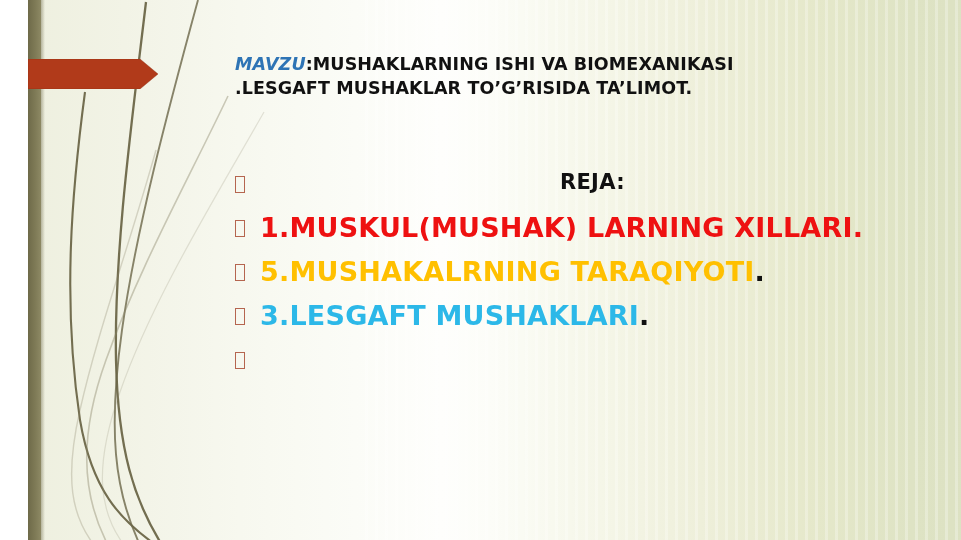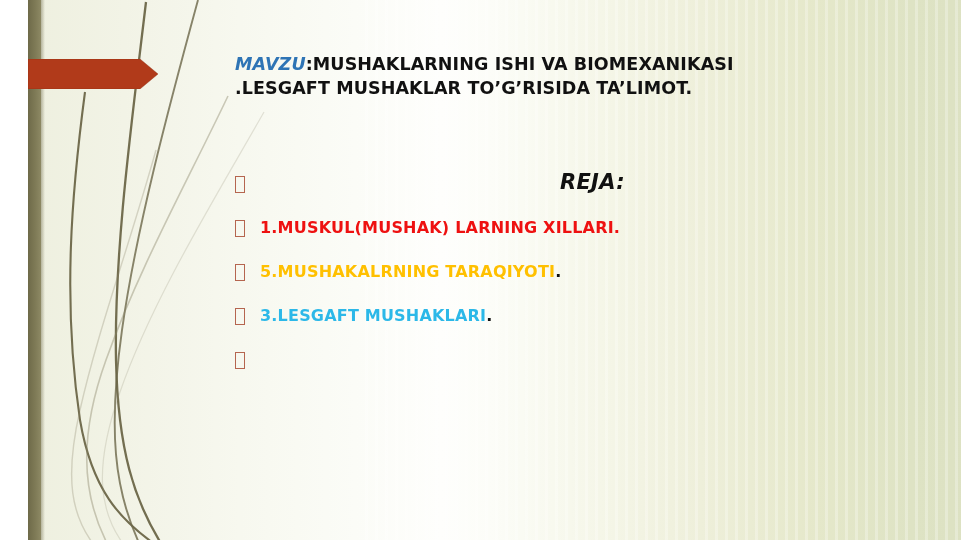--- a/index.html
+++ b/index.html
@@ -110,29 +110,28 @@
     background: transparent;
   }
   .row-text {
     flex: 1 1 auto;
     font-weight: bold;
     white-space: nowrap;
   }
 
   .reja {
     font-size: 21px;
-    font-style: italic;
     font-weight: bold;
     color: #111111;
     padding-left: 300px;
     letter-spacing: 0.3px;
   }
 
   .item {
-    font-size: 16px;
+    font-size: 27px;
     letter-spacing: 0.2px;
     line-height: 28px;
   }
   .c-red   { color: #ee1111; }
   .c-gold  { color: #ffc000; }
   .c-cyan  { color: #2cb8e8; }
   .c-black { color: #111111; }
   .dot     { color: #111111; }
 </style>
 </head>

